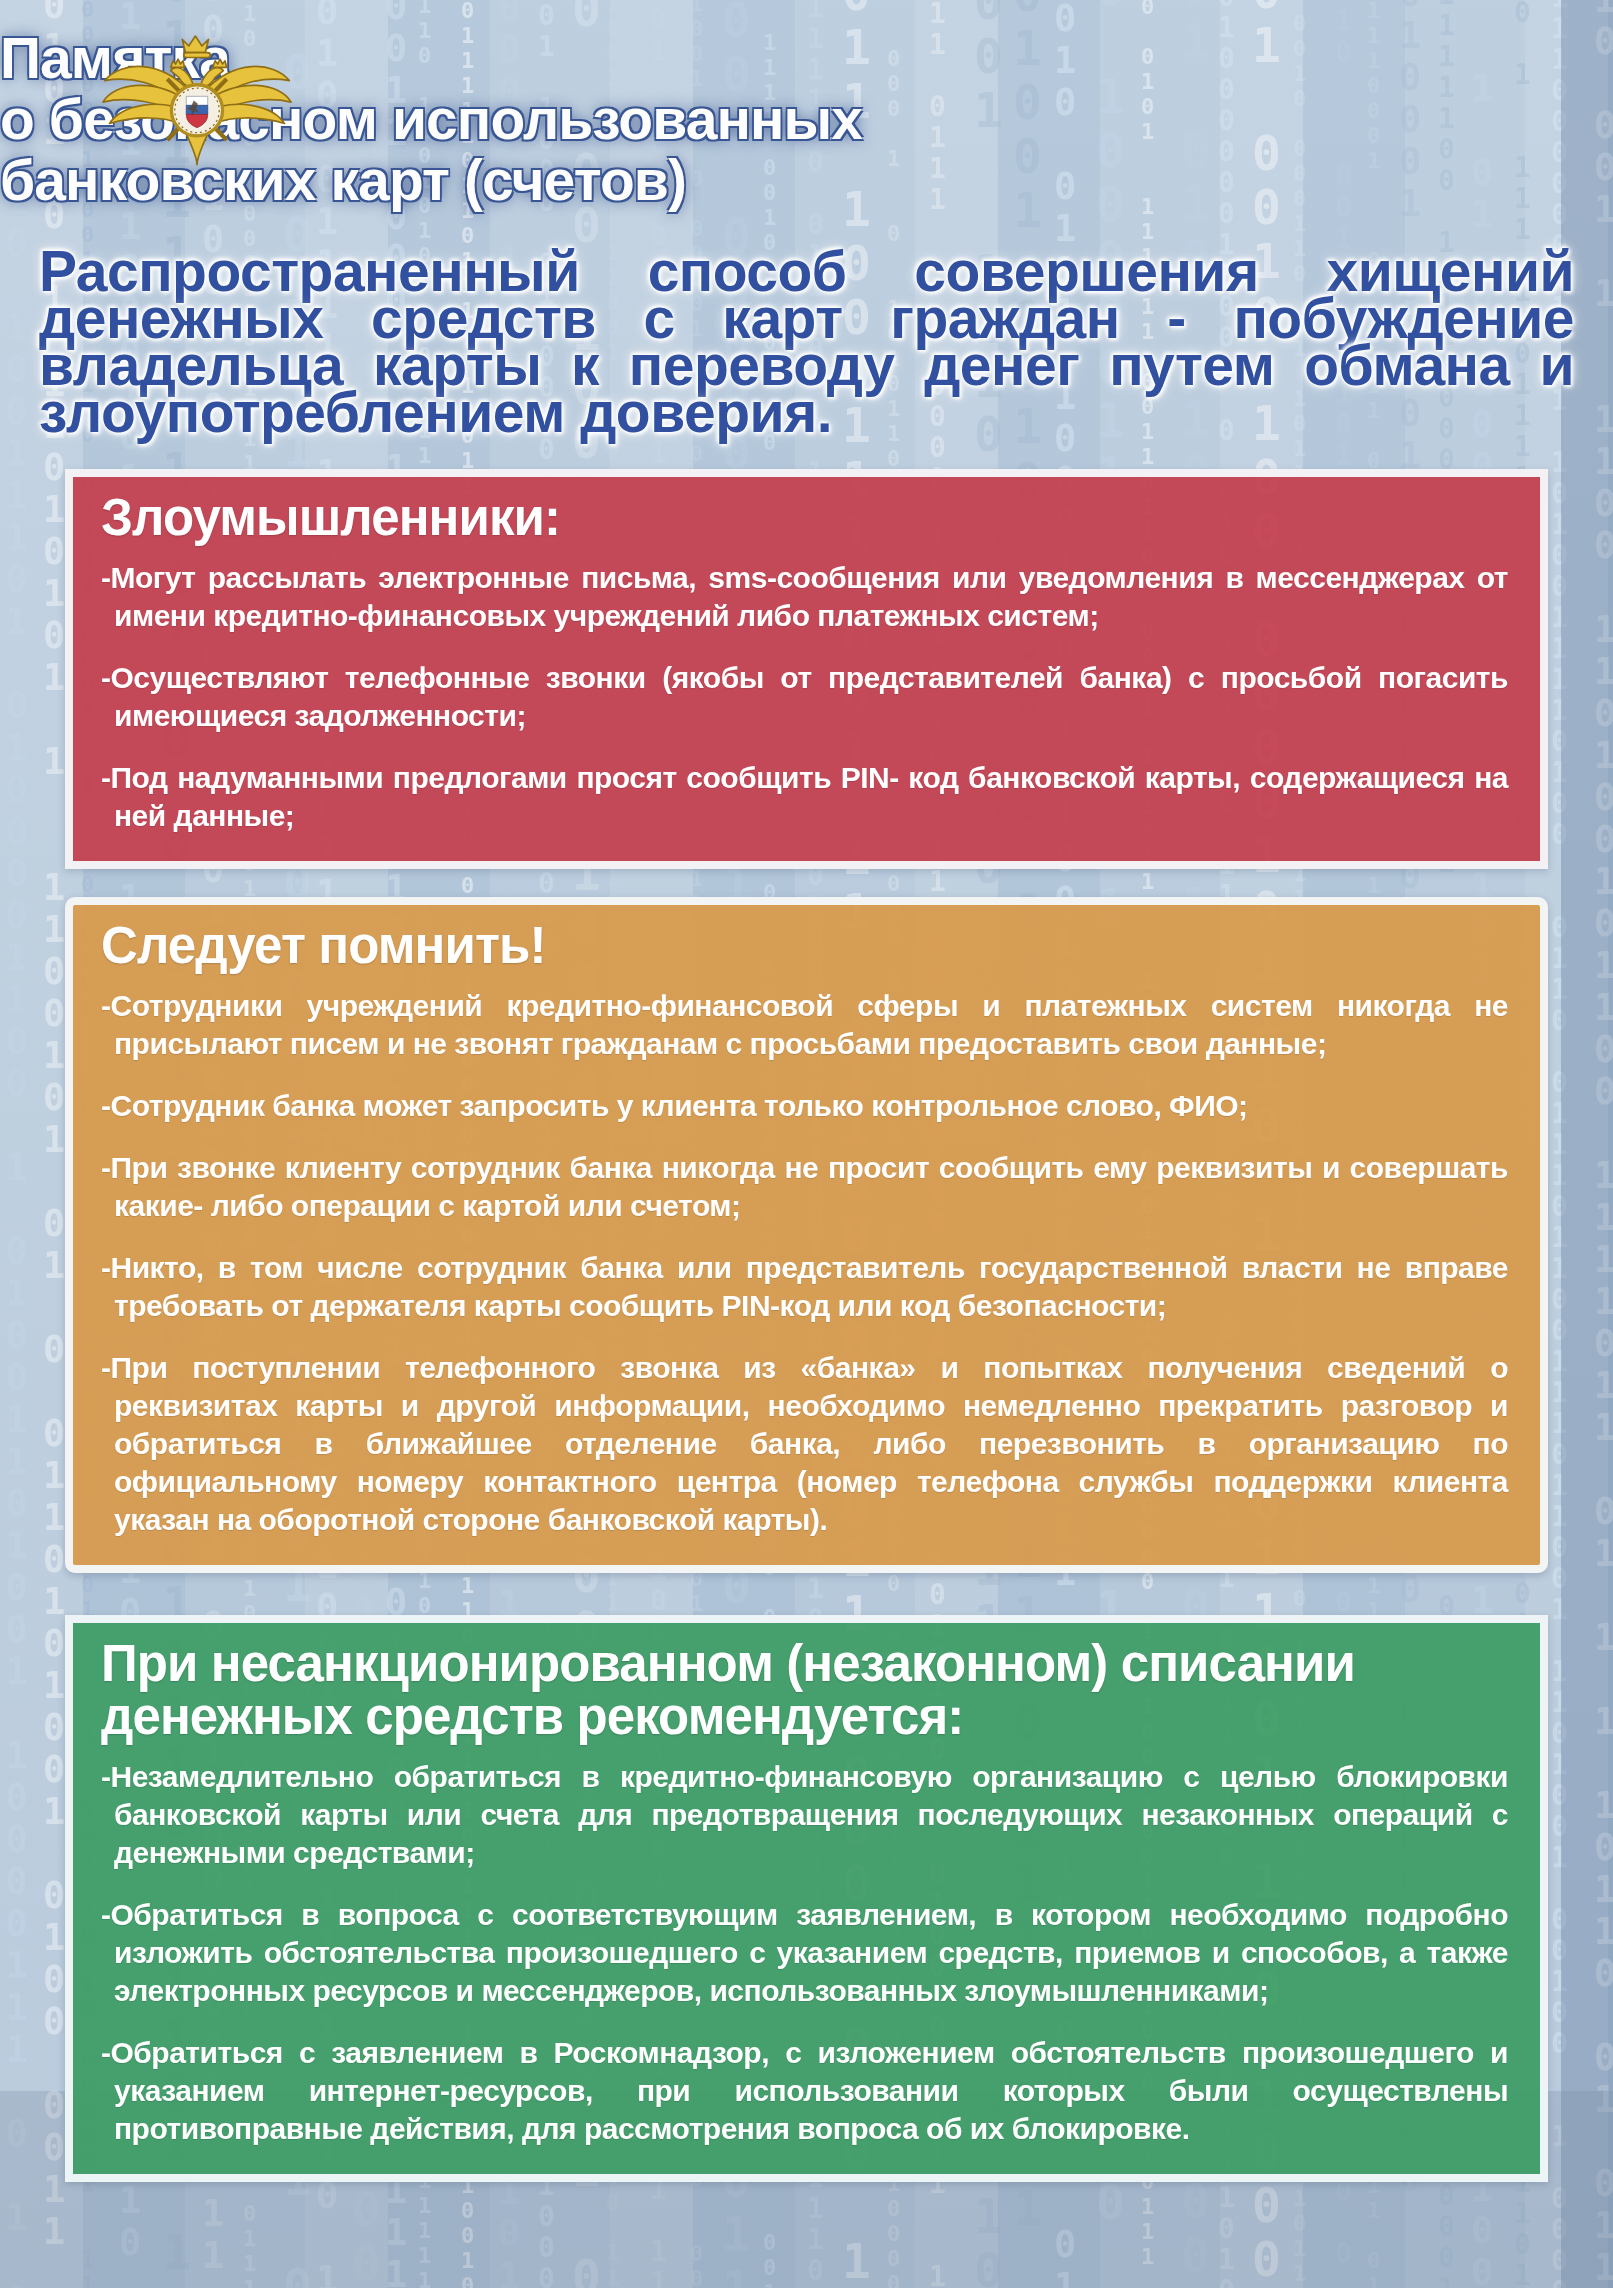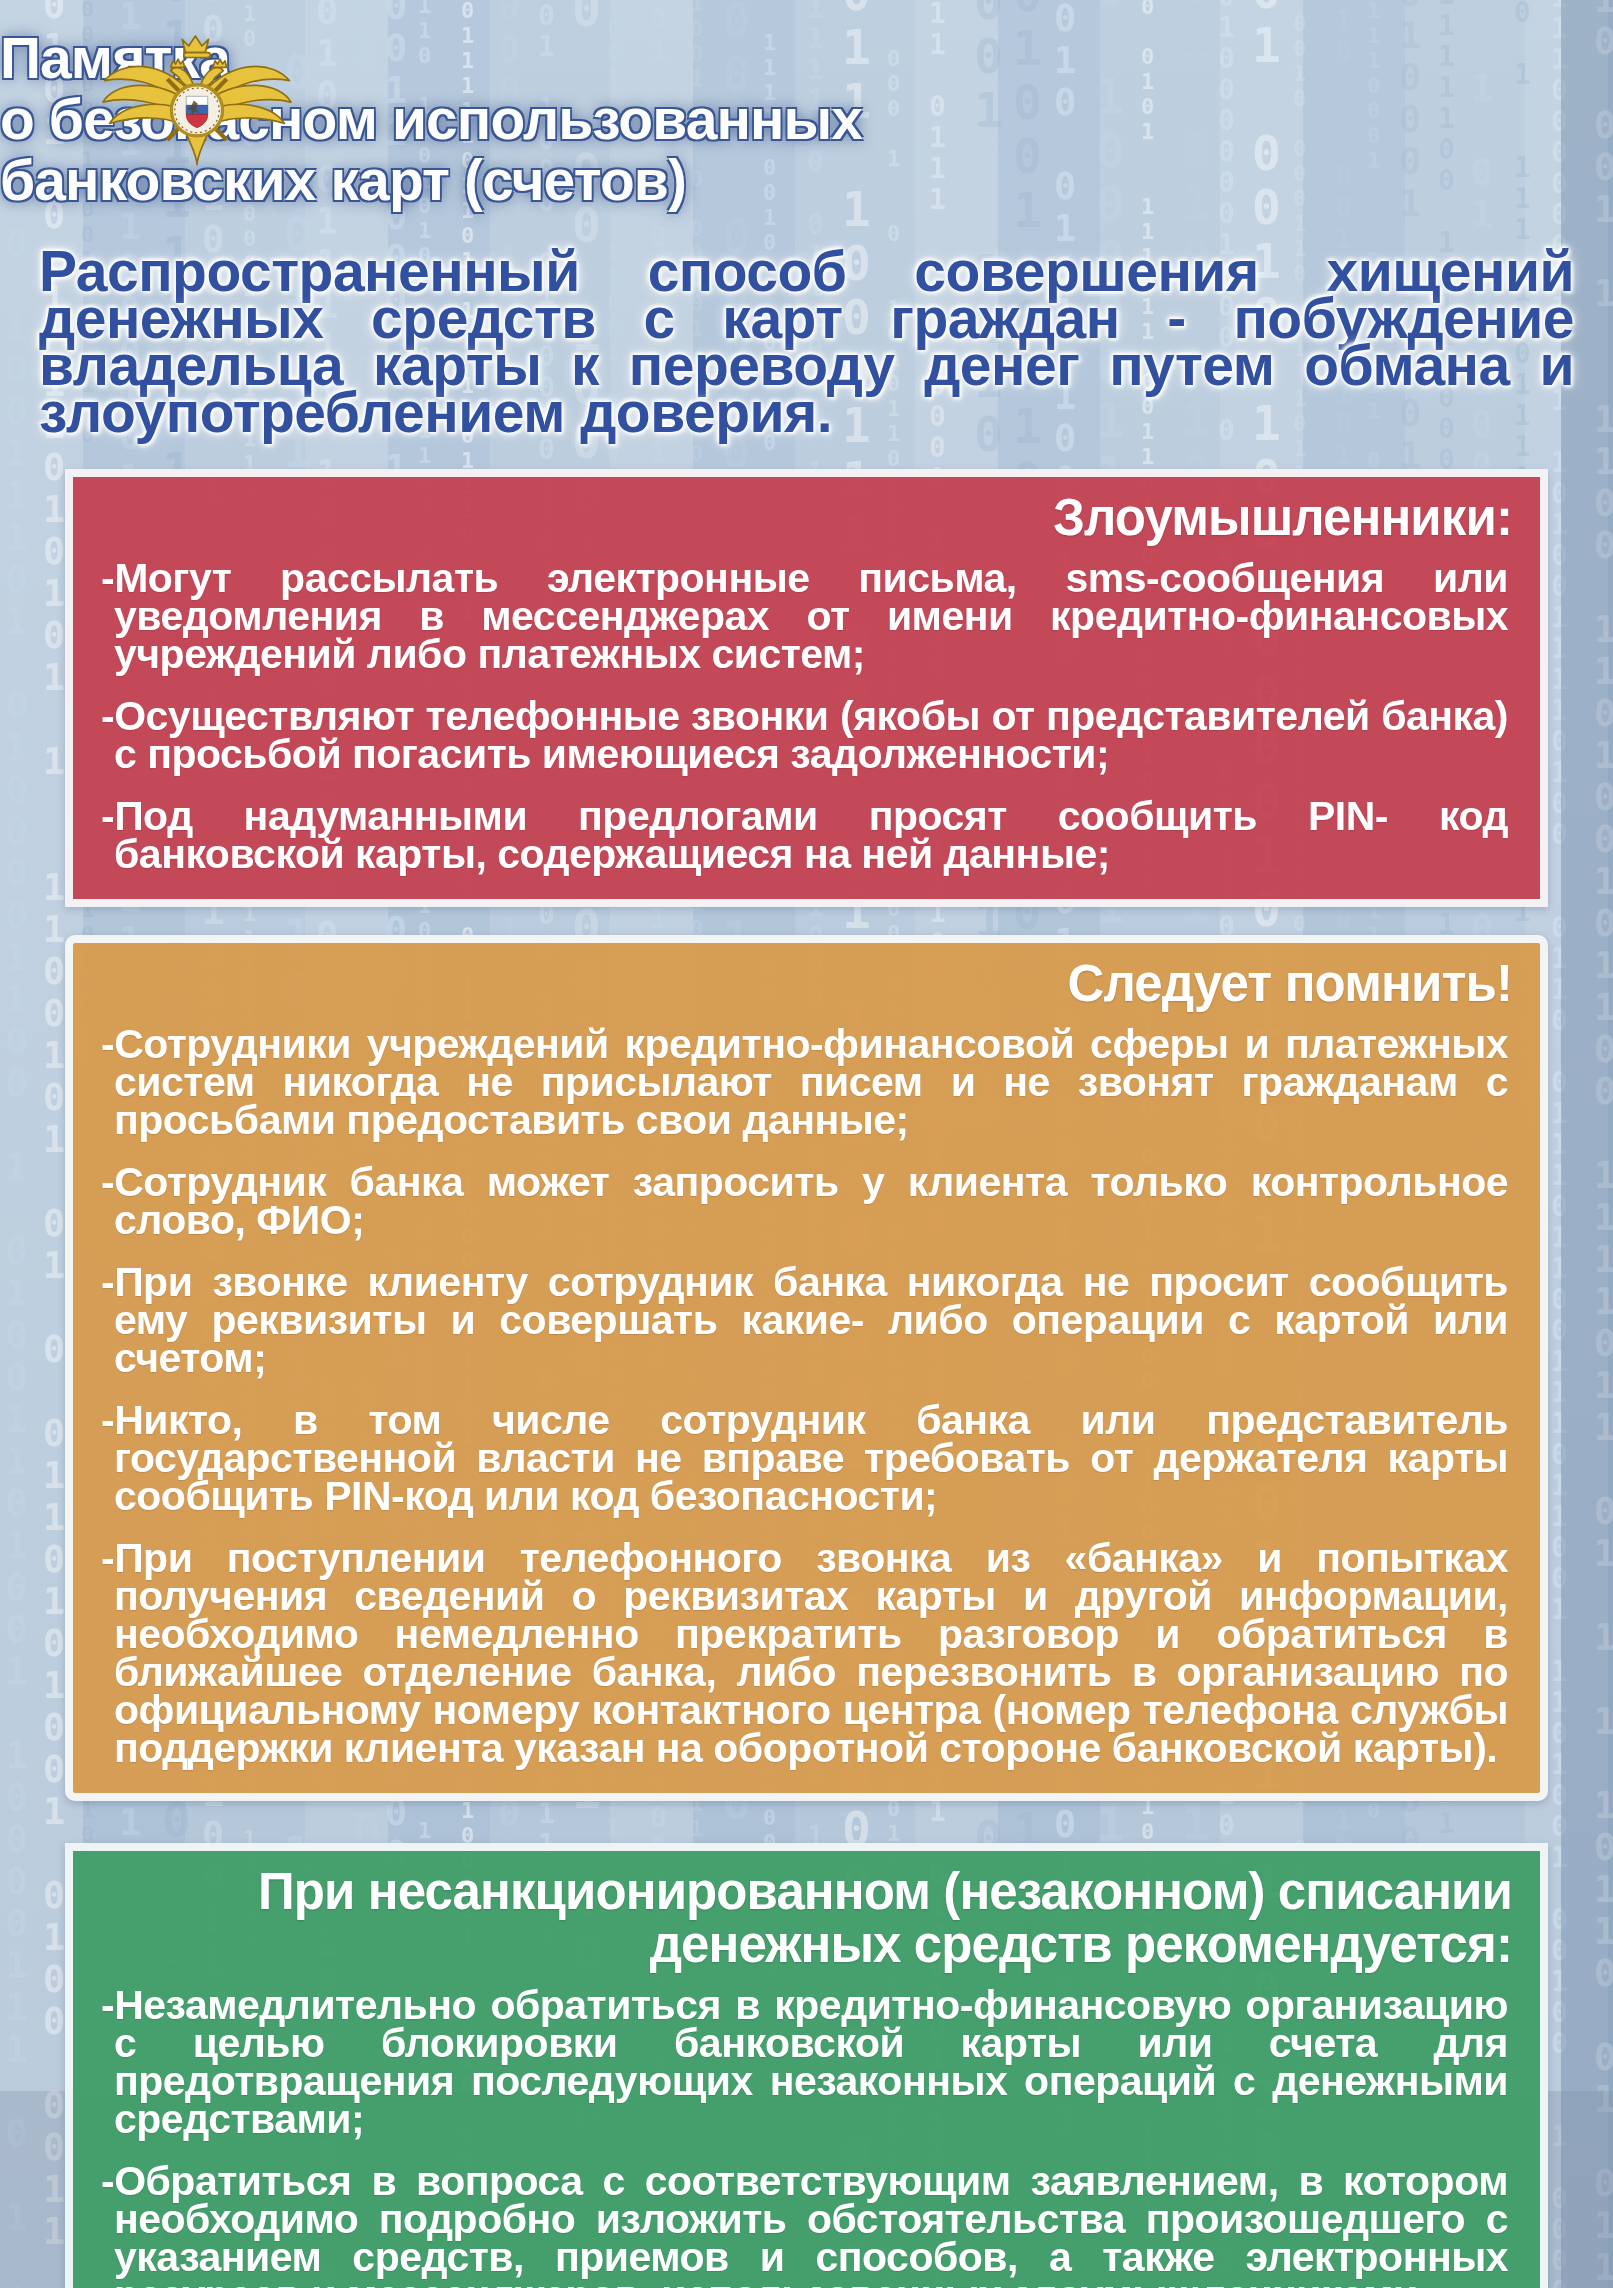--- a/index.html
+++ b/index.html
@@ -39,25 +39,25 @@
   
   .box{
     position:relative;z-index:2;margin:29.5px 65px 0 65px;
     border:8.3px solid rgba(245,248,251,0.96);
     padding:9.2px 28px 20px 28px;
     box-shadow:0 2.8px 7.4px rgba(60,80,110,0.25);
   }
   .box-red{background:rgba(196,62,78,0.93);margin-top:33px;}
   .box-orange{background:rgba(216,154,77,0.94);margin-top:28px;border-radius:10px;}
   .box-green{background:rgba(63,157,102,0.94);margin-top:42px;}
-  .box-title{text-align:right;margin:5.5px 0 14.8px 0;}
+  .box-title{text-align:left;margin:5.5px 0 14.8px 0;}
   .box-title-line{font-size:51px;line-height:53px;font-weight:bold;color:#fff;letter-spacing:-0.9px;text-shadow:0 0.9px 1.8px rgba(0,0,0,0.18);}
   .bullet{
     margin:0 4px 24px 0;
-    font-size:41px;line-height:38px;font-weight:bold;letter-spacing:-0.5px;
+    font-size:30px;line-height:38px;font-weight:bold;letter-spacing:-0.5px;
     color:#fff;text-align:justify;
     text-indent:-13px;padding-left:13px;
     text-shadow:0 0.9px 0.9px rgba(0,0,0,0.12);
   }
   .bullet:last-child{margin-bottom:5.5px;}
 </style>
 </head>
 <body>
 
 <div class="page">

